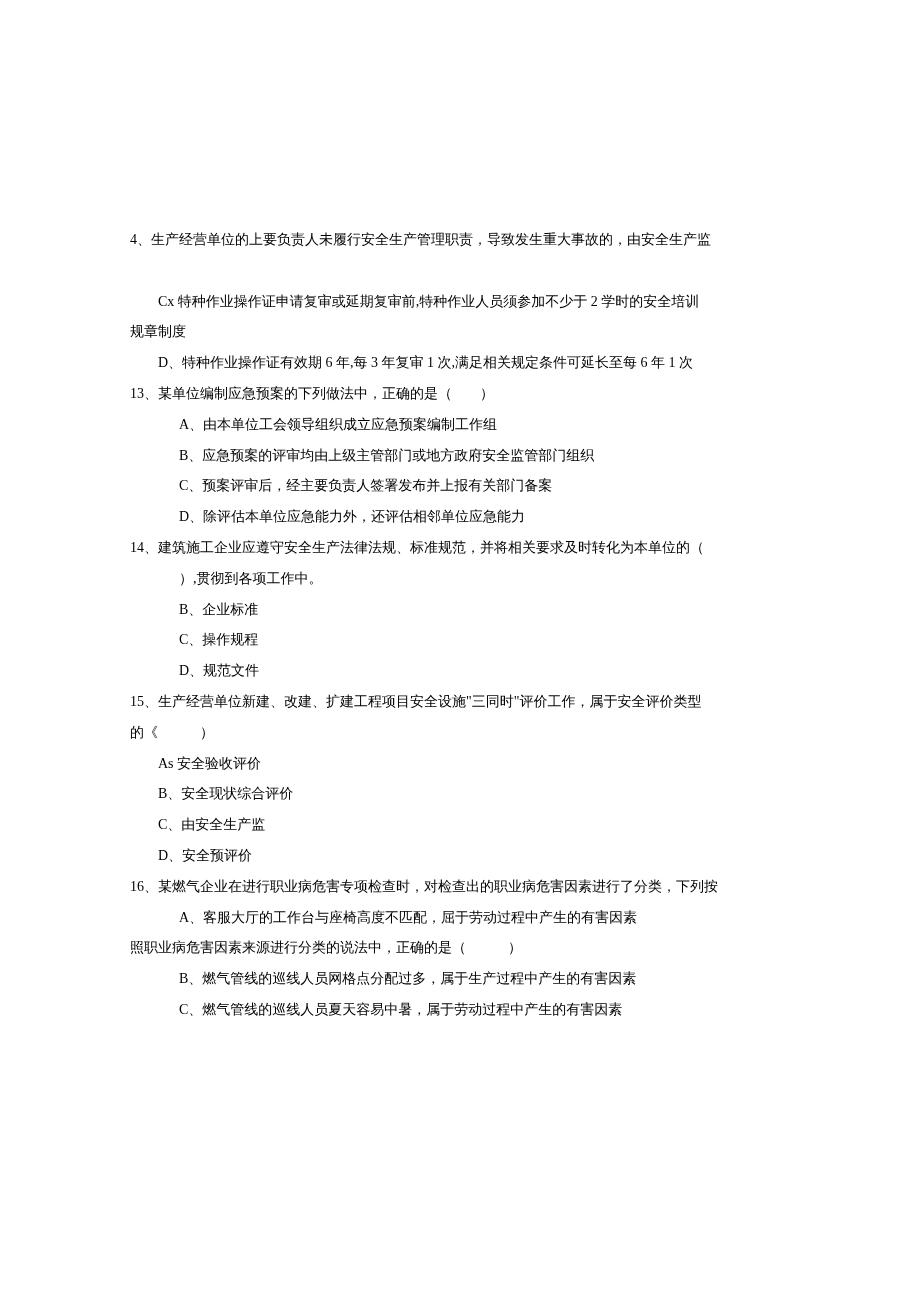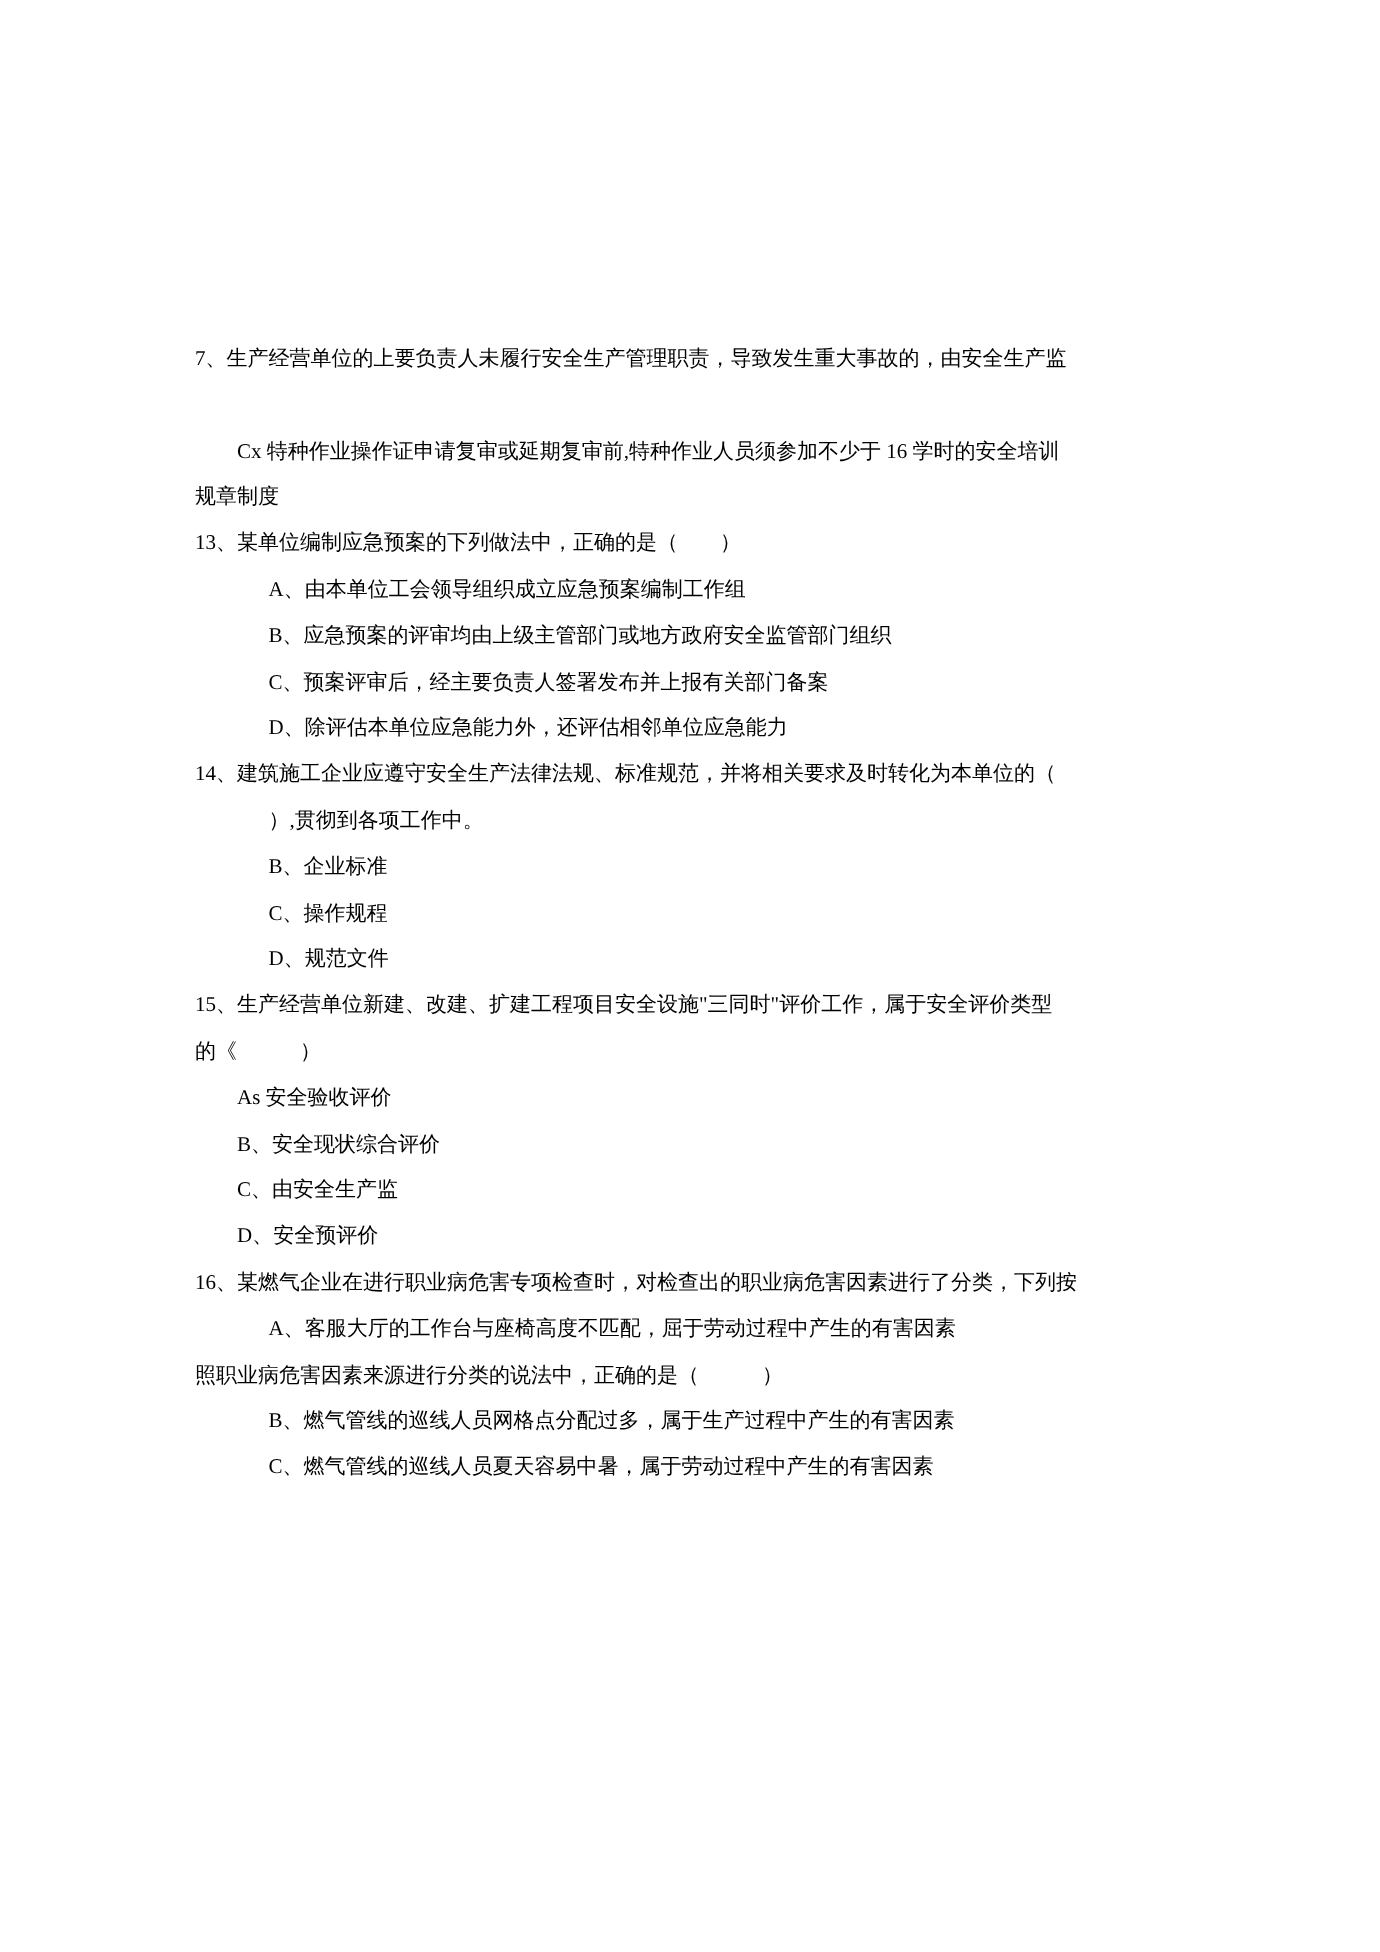--- a/index.html
+++ b/index.html
@@ -24,24 +24,25 @@
       text-indent: 3.5em;
     }
     .no-indent {
       text-indent: 0;
     }
   </style>
 </head>
 <body>
 
 <div id="content">
-    <p class="line no-indent">7、生产经营单位的上要负责人未履行安全生产管理职责，导致发生重大事故的，由安全生产监</p>
+    <p class="line no-indent">4、生产经营单位的上要负责人未履行安全生产管理职责，导致发生重大事故的，由安全生产监</p>
     <p class="line spacer">&nbsp;</p>
-    <p class="line indent-1">Cx 特种作业操作证申请复审或延期复审前,特种作业人员须参加不少于 16 学时的安全培训</p>
+    <p class="line indent-1">Cx 特种作业操作证申请复审或延期复审前,特种作业人员须参加不少于 2 学时的安全培训</p>
     <p class="line no-indent">规章制度</p>
+    <p class="line indent-1">D、特种作业操作证有效期 6 年,每 3 年复审 1 次,满足相关规定条件可延长至每 6 年 1 次</p>
     <p class="line no-indent">13、某单位编制应急预案的下列做法中，正确的是（　　）</p>
     <p class="line indent-2">A、由本单位工会领导组织成立应急预案编制工作组</p>
     <p class="line indent-2">B、应急预案的评审均由上级主管部门或地方政府安全监管部门组织</p>
     <p class="line indent-2">C、预案评审后，经主要负责人签署发布并上报有关部门备案</p>
     <p class="line indent-2">D、除评估本单位应急能力外，还评估相邻单位应急能力</p>
     <p class="line no-indent">14、建筑施工企业应遵守安全生产法律法规、标准规范，并将相关要求及时转化为本单位的（</p>
     <p class="line indent-2">）,贯彻到各项工作中。</p>
     <p class="line indent-2">B、企业标准</p>
     <p class="line indent-2">C、操作规程</p>
     <p class="line indent-2">D、规范文件</p>

